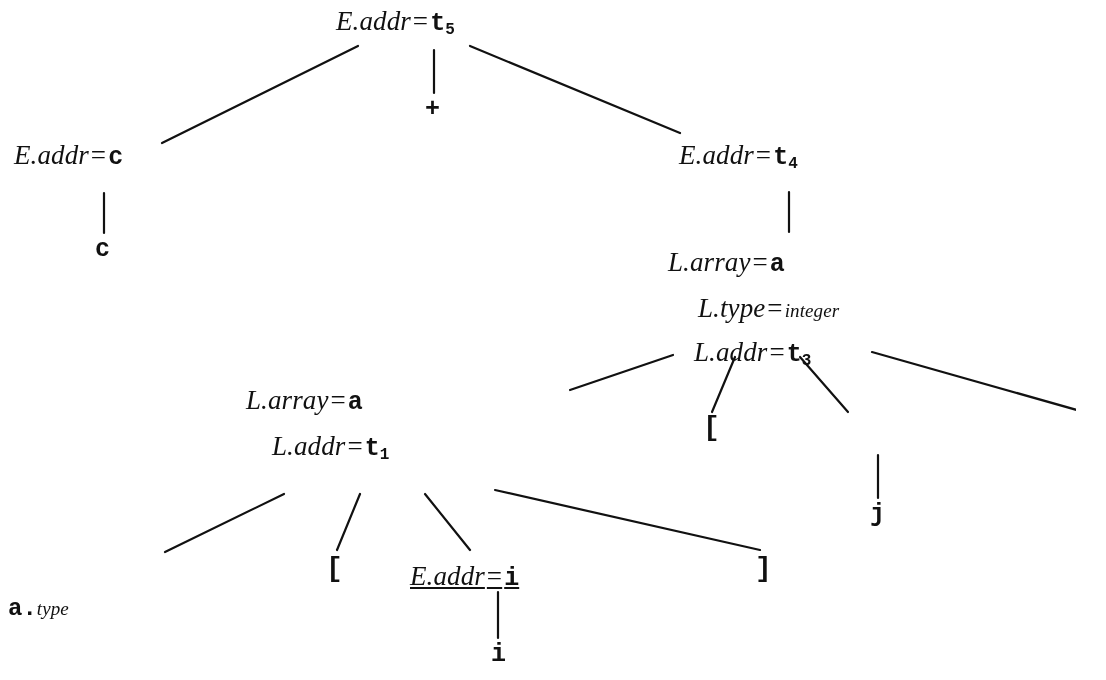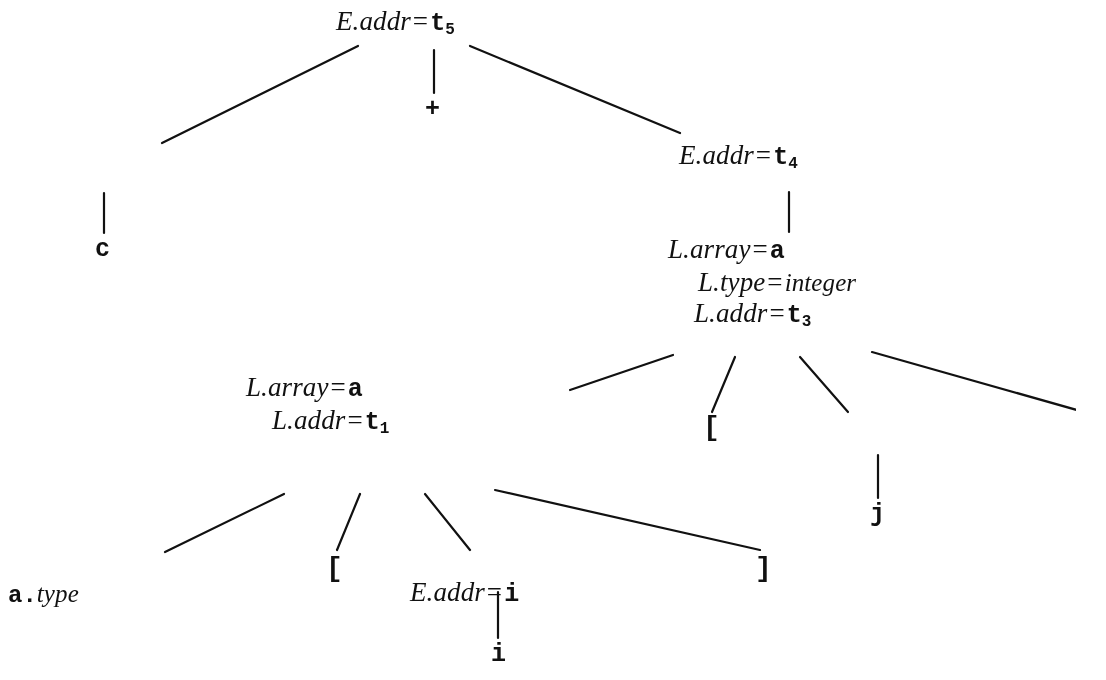--- a/index.html
+++ b/index.html
@@ -54,21 +54,21 @@
   }
   .tt .sub {
     font-size: 16px;
     vertical-align: -4px;
     font-weight: 700;
   }
   
   .it {
     font-style: italic;
     font-family: "Liberation Serif", "DejaVu Serif", serif;
-    font-size: 25px;
+    font-size: 19px;
   }
   .hl {
     position: relative;
     display: inline-block;
   }
   .hl::after {
     content: "";
     position: absolute;
     left: 0;
     right: 0;
@@ -86,20 +86,21 @@
   }
   .bracket {
     position: absolute;
     font-family: "Liberation Mono", "DejaVu Sans Mono", monospace;
     font-size: 28px;
     font-weight: 700;
     color: #111111;
   }
   .line3 {                     
     display: block;
+    margin-top: 13px;
   }
   .ind1 { padding-left: 30px; }
   .ind2 { padding-left: 26px; }
 </style>
 </head>
 <body>
 
 <div id="canvas">
 
   <svg id="edges" viewBox="0 0 1106 680" xmlns="http://www.w3.org/2000/svg">
@@ -121,20 +122,23 @@
     </svg>
 
   <div class="node attr" style="left:336px; top:6px;">
     <span class="nonterm">E.addr</span><span class="eq">=</span><span class="tt"><span>t</span><span class="sub">5</span></span>
   </div>
 
   <div class="leaf" style="left:425px; top:95px;">
     <span>+</span>
   </div>
 
+  <div class="node attr" style="left:14px; top:140px;">
+    <span class="nonterm">E.addr</span><span class="eq">=</span><span class="tt">c</span>
+  </div>
 
   <div class="leaf" style="left:95px; top:235px;">
     <span>c</span>
   </div>
 
   <div class="node attr" style="left:669px; top:140px;margin-left:10px;">
     <span class="nonterm">E.addr</span><span class="eq">=</span><span class="tt"><span>t</span><span class="sub">4</span></span>
   </div>
 
   <div class="node" style="left:668px; top:234px;">
@@ -168,21 +172,21 @@
     </span>
     <span class="line3 attr ind2">
       <span class="nonterm">L.addr</span><span class="eq">=</span><span class="tt"><span>t</span><span class="sub">1</span></span>
     </span>
   </div>
 
   <div class="bracket" style="left:326px; top:553px;">
     <span>[</span>
   </div>
 
-  <div class="node attr" style="left:410px; top:577px;">
+  <div class="node attr" style="left:410px; top:561px;text-decoration:underline;">
     <span class="nonterm">E.addr</span><span class="eq">=</span><span class="tt">i</span>
   </div>
 
   <div class="leaf" style="left:491px; top:640px;">
     <span>i</span>
   </div>
 
   <div class="bracket" style="left:755px; top:553px;">
     <span>]</span>
   </div>

